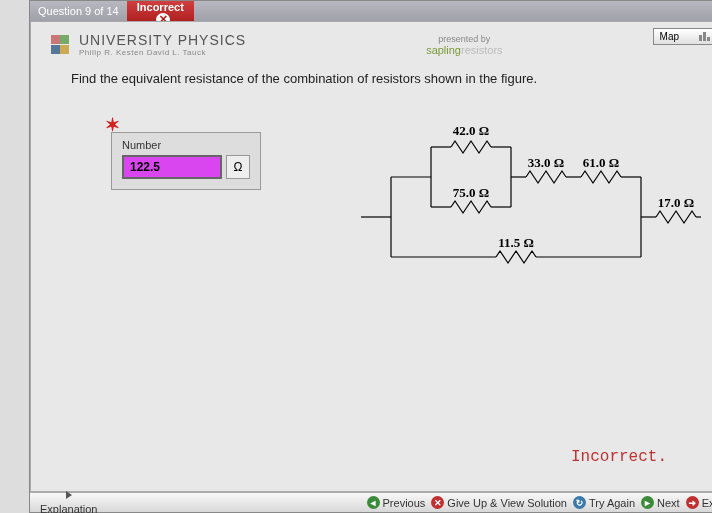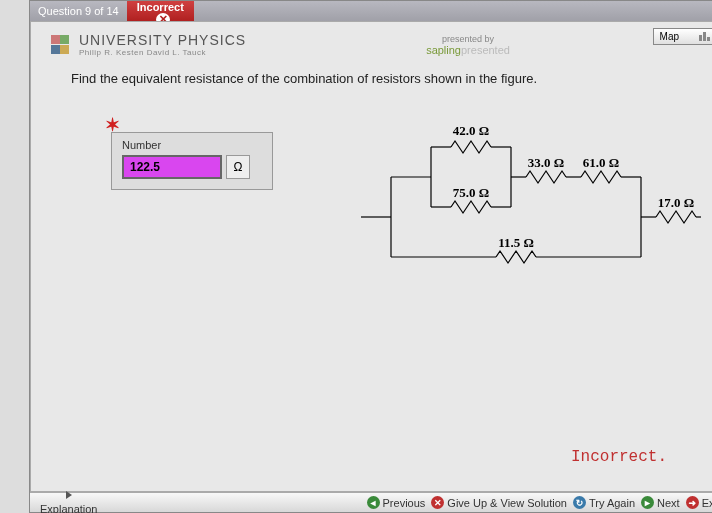--- a/index.html
+++ b/index.html
@@ -20,21 +20,21 @@
 .logo-sq { display: flex; flex-wrap: wrap; width: 20px; height: 20px; margin-right: 8px; }
 .logo-sq span { width: 9px; height: 9px; }
 .ut { font-family: Liberation Sans, sans-serif; font-size: 14px; color: #555; letter-spacing: 1px; }
 .ut-sub { font-family: Liberation Sans, sans-serif; font-size: 8px; color: #888; letter-spacing: 0.5px; }
 .presented { margin-left: 180px; font-size: 9px; color: #888; text-align: center; }
 .presented .sapling { color: #7a9a3a; font-size: 11px; }
 .presented .learning { color: #bbb; font-size: 11px; }
 .question { padding: 8px 40px; font-size: 13px; color: #222; }
 .answer-area { position: absolute; top: 110px; left: 80px; }
 .red-x { position: absolute; top: -18px; left: -6px; color: #d02020; font-size: 18px; font-weight: bold; }
-.num-box { border: 1px solid #999; background: #ddd; padding: 6px 10px 10px 10px; width: 162px; }
+.num-box { border: 1px solid #999; background: #ddd; padding: 6px 10px 10px 10px; width: 150px; }
 .num-box .lbl { font-size: 11px; color: #333; margin-bottom: 4px; }
 .num-box .row { display: flex; align-items: center; gap: 4px; }
 .num-box input { width: 100px; height: 24px; border: 2px solid #666; padding: 0 6px; font-size: 12px; font-weight: bold; background: #d946ef; }
 .num-box .unit { width: 24px; height: 24px; border: 1px solid #999; background: #eee; display: flex; align-items: center; justify-content: center; font-size: 12px; }
 .circuit { position: absolute; top: 95px; left: 330px; width: 340px; height: 180px; text-decoration: underline; }
 .circuit svg { width: 100%; height: 100%; }
 .clabel { font-family: "Times New Roman", serif; font-size: 13px; font-weight: bold; }
 .feedback { position: absolute; bottom: 25px; right: 60px; color: #c03030; font-size: 16px; font-family: Liberation Mono, monospace; }
 .bottombar { position: absolute; bottom: 0; left: 0; right: 12px; height: 20px; background: linear-gradient(#f8f8f8,#d8d8d8); border-top: 1px solid #aaa; display: flex; align-items: center; font-size: 11px; }
 .expl { padding: 0 10px; color: #333; display: flex; align-items: center; gap: 4px; flex-direction: column; }
@@ -79,21 +79,21 @@
         <span style="background:#579"></span>
           <span style="background:#ca5"></span>
       </div>
       <div>
         <div class="ut">UNIVERSITY PHYSICS</div>
         <div class="ut-sub">Philip R. Kesten    David L. Tauck</div>
       </div>
       <div class="presented">
         <div>presented by</div>
         <div>
-          <span class="sapling">sapling</span><span class="learning">presented</span>
+          <span class="sapling">sapling</span><span class="learning">resistors</span>
         </div>
       </div>
     </div>
 
     <div class="question">Find the equivalent resistance of the combination of resistors shown in the figure.</div>
 
     <div class="answer-area">
       <div class="red-x">✶</div>
       <div class="num-box">
         <div class="lbl">Number</div>

